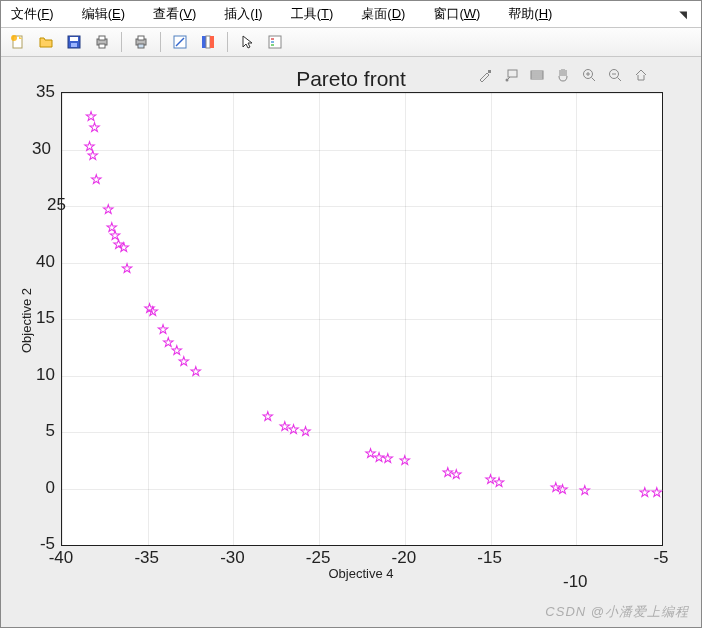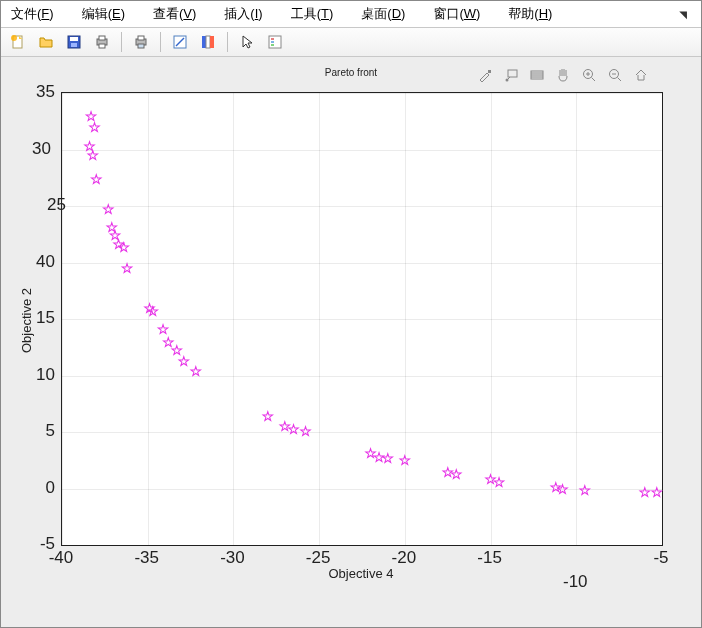--- a/index.html
+++ b/index.html
@@ -14,21 +14,21 @@
   .menubar .menu-item u{text-decoration:underline}
   .menubar .dropdown{margin-left:auto;font-size:10px;padding-right:4px;color:#333}
   .toolbar{height:28px;border-top:1px solid #c8c8c8;border-bottom:1px solid #c8c8c8;background:linear-gradient(#fdfdfd,#f0f0f0);display:flex;align-items:center;padding:0 6px;gap:6px}
   .tb-btn{width:22px;height:22px;display:flex;align-items:center;justify-content:center}
   .tb-sep{width:1px;height:20px;background:#c0c0c0;margin:0 2px}
   .figure-area{flex:1;background:#ededed;position:relative}
   .axes{position:absolute;background:#fff;border:1px solid #222}
   .grid-line{position:absolute;background:rgba(0,0,0,0.08)}
   .tick-label{position:absolute;font-size:17px;color:#222}
   .axis-label{position:absolute;font-size:13px;color:#222}
-  .chart-title{position:absolute;font-size:10px;color:#222;width:100%;text-align:center}
+  .chart-title{position:absolute;font-size:21px;color:#222;width:100%;text-align:center}
   .axes-toolbar{position:absolute;display:flex;gap:6px}
   .axes-tool{width:20px;height:20px;display:flex;align-items:center;justify-content:center;color:#888}
   .marker{position:absolute;font-size:14px;line-height:14px;font-family:Arial;transform:translate(-50%,-50%);font-weight:bold}
   .watermark{position:absolute;right:12px;bottom:6px;color:rgba(120,120,120,0.55);font-size:13px;font-style:italic;letter-spacing:1px}
 </style>
 </head>
 <body>
 
 <div class="window">
 
@@ -213,20 +213,21 @@
         <div class="marker" style="color: rgb(231, 51, 231); left: 493.714px; top: 394.37px;">☆</div>
         <div class="marker" style="color: rgb(231, 51, 231); left: 500.571px; top: 395.5px;">☆</div>
         <div class="marker" style="color: rgb(231, 51, 231); left: 522.857px; top: 396.63px;">☆</div>
         <div class="marker" style="color: rgb(231, 51, 231); left: 582.857px; top: 398.89px;">☆</div>
         <div class="marker" style="color: rgb(231, 51, 231); left: 594.857px; top: 398.89px;">☆</div>
       </div>
 
     <div class="axis-label" id="xlabel" style="left: 360px; top: 509px; transform: translateX(-50%);">Objective 4</div>
     <div class="axis-label" id="ylabel" style="transform: rotate(-90deg); transform-origin: 0px 0px; left: 18px; top: 296px;">Objective 2</div>
 
+    <div class="watermark">CSDN @小潘爱上编程</div>
   <div class="tick-label" style="left: 60px; top: 491px; transform: translateX(-50%);">-40</div>
       <div class="tick-label" style="left: 145.714px; top: 491px; transform: translateX(-50%); text-align: center;">-35</div>
       <div class="tick-label" style="left: 231.429px; top: 491px; transform: translateX(-50%);">-30</div>
       <div class="tick-label" style="left: 317.143px; top: 491px; transform: translateX(-50%);">-25</div>
       <div class="tick-label" style="left: 402.857px; top: 491px; transform: translateX(-50%);">-20</div>
       <div class="tick-label" style="left: 488.571px; top: 491px; transform: translateX(-50%);">-15</div>
       <div class="tick-label" style="left: 574.286px; top: 515px; transform: translateX(-50%);">-10</div>
       <div class="tick-label" style="left: 660px; top: 491px; transform: translateX(-50%);">-5</div>
       <div class="tick-label" style="top: 487px; left: 54px; transform: translate(-100%, -50%);">-5</div>
       <div class="tick-label" style="top: 430.5px; left: 54px; transform: translate(-100%, -50%);">0</div>

